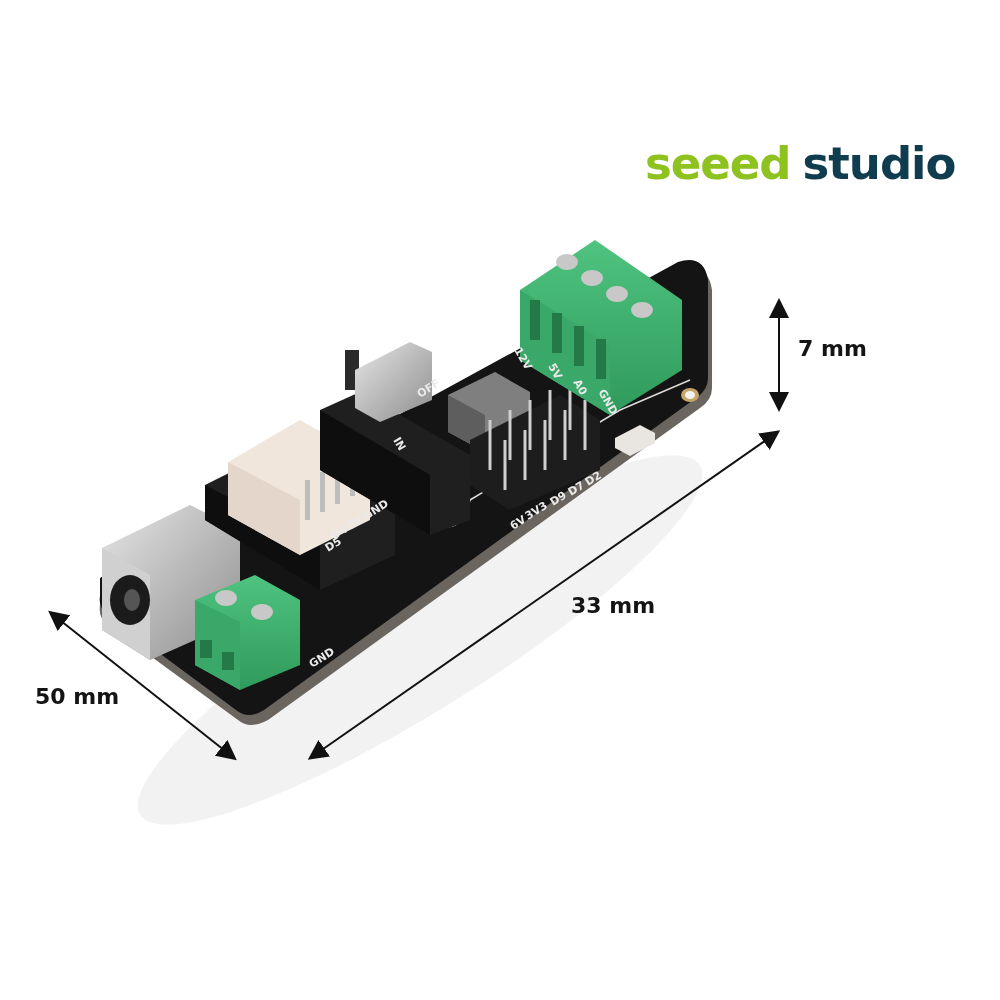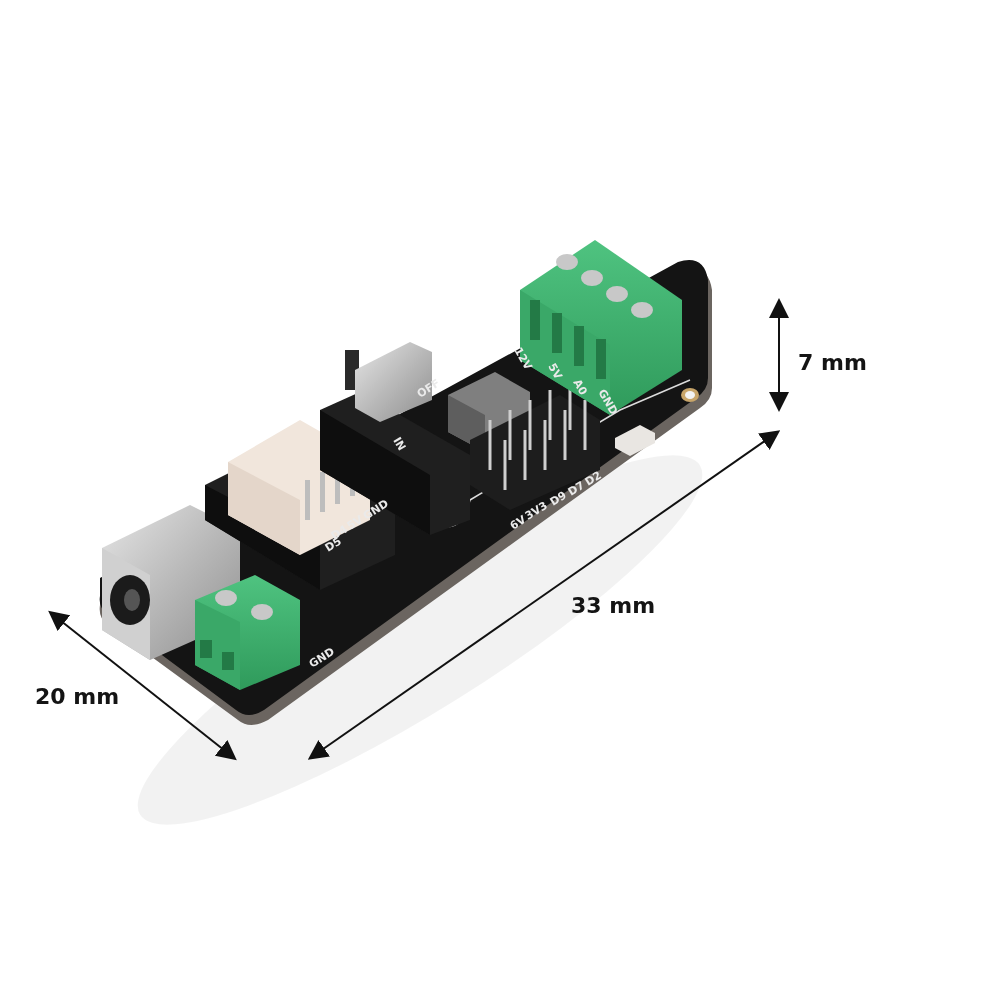--- a/index.html
+++ b/index.html
@@ -17,21 +17,21 @@
       line-height: 56px; white-space: nowrap;
     }
     .logo .w1 { color: #8dc21f; }
     .logo .w2 { color: #0f3c4e; margin-left: 12px; }
     .dim-label {
       position: absolute;
       font-family: "DejaVu Sans", sans-serif;
       font-size: 22px; font-weight: 600; color: #141414;
       white-space: nowrap;
     }
-    #lbl-height { left: 798px; top: 350px; }
+    #lbl-height { left: 798px; top: 336px; }
     #lbl-length { left: 571px; top: 593px; }
     #lbl-width { left: 35px; top: 684px; }
     svg text { font-family: "DejaVu Sans", sans-serif; font-weight: bold; }
   </style>
 </head>
 <body>
 
 <div id="stage">
   <svg width="1000" height="1000" viewBox="0 0 1000 1000">
     <defs>
@@ -160,17 +160,20 @@
       <text transform="translate(420,398) rotate(-32)">OFF</text>
 
       <text transform="translate(312,668) rotate(-32)">GND</text>
     </g>
 
     <line x1="779" y1="308" x2="779" y2="402" stroke="#111" stroke-width="2" marker-start="url(#arrow)" marker-end="url(#arrow)"></line>
     <line x1="316" y1="754" x2="772" y2="436" stroke="#111" stroke-width="2" marker-start="url(#arrow)" marker-end="url(#arrow)"></line>
     <line x1="56" y1="617" x2="229" y2="754" stroke="#111" stroke-width="2" marker-start="url(#arrow)" marker-end="url(#arrow)"></line>
   </svg>
 
+  <div class="logo">
+    <span class="w1">seeed</span><span class="w2">studio</span>
+  </div>
 
   <div class="dim-label" id="lbl-height">7 mm</div>
   <div class="dim-label" id="lbl-length">33 mm</div>
-  <div class="dim-label" id="lbl-width">20 mm</div>
+  <div class="dim-label" id="lbl-width">50 mm</div>
 </div>
 
 </body></html>

